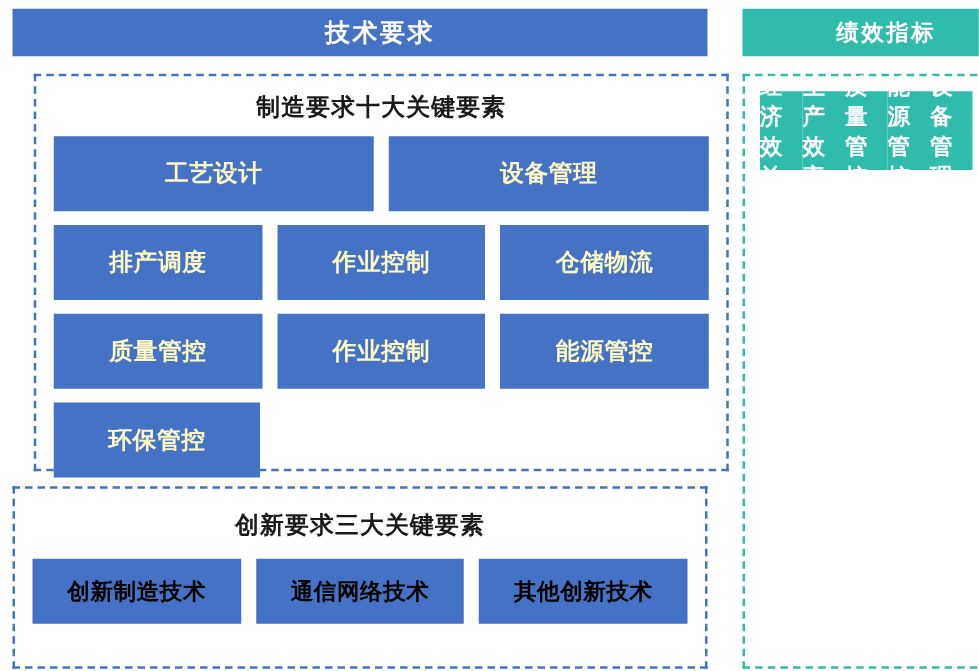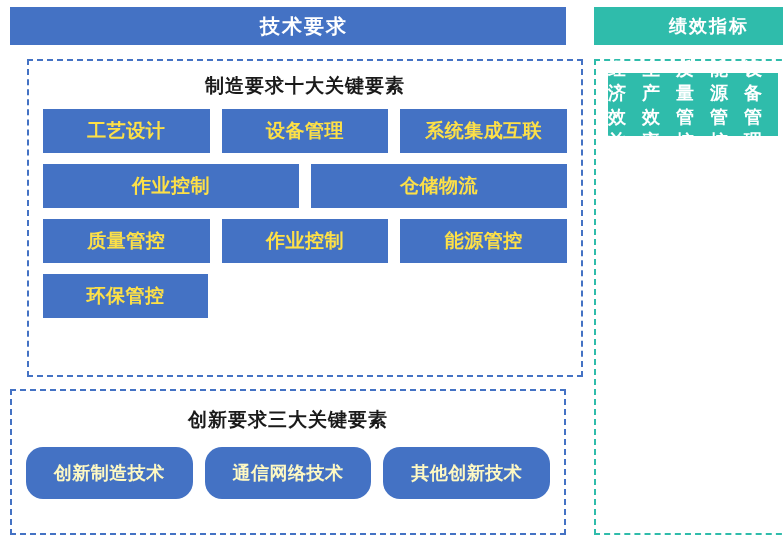--- a/index.html
+++ b/index.html
@@ -79,23 +79,23 @@
     padding: 8px 14px 10px 14px;
   }
   #mfg-panel .section-title { margin: 4px 0 10px 0; }
 
   .grid-rows { display: flex; flex-direction: column; gap: 11px; }
   .grid-row { display: flex; gap: 12px; }
   .grid-row.center { justify-content: flex-start; }
 
   .cell {
     flex: 1 1 0;
-    height: 44px;
+    height: 60px;
     background: #4472C4;
-    color: #fde047;
+    color: #fef9c3;
     font-size: 19px;
     font-weight: bold;
     display: flex;
     align-items: center;
     justify-content: center;
     letter-spacing: 0.5px;
   }
   .cell.narrow { flex: 0 0 165px; }
 
   
@@ -106,28 +106,27 @@
     width: 556px;
     height: 146px;
     padding: 10px 14px 12px 14px;
   }
   #innov-panel .section-title { margin: 6px 0 14px 0; }
 
   .cell-small {
     flex: 1 1 0;
     height: 52px;
     background: #4472C4;
-    color: #fef9c3;
+    color: #000000;
     font-size: 18px;
     font-weight: bold;
     display: flex;
     align-items: center;
     justify-content: center;
     letter-spacing: 0.5px;
-    border-radius: 17px;
   }
 
   
   #kpi-panel {
     position: absolute;
     left: 0;
     top: 52px;
     width: 198px;
     height: 476px;
     padding: 12px 12px 12px 12px;
@@ -158,24 +157,24 @@
 
     <div id="mfg-panel" class="dash-panel-blue">
 
       <div class="section-title">制造要求十大关键要素</div>
 
       <div class="grid-rows">
 
         <div class="grid-row">
           <div class="cell">工艺设计</div>
           <div class="cell">设备管理</div>
-          <div class="cell">系统集成互联</div>
         </div>
 
         <div class="grid-row">
+          <div class="cell">排产调度</div>
           <div class="cell">作业控制</div>
           <div class="cell">仓储物流</div>
         </div>
 
         <div class="grid-row">
           <div class="cell">质量管控</div>
           <div class="cell">作业控制</div>
           <div class="cell">能源管控</div>
         </div>
 

